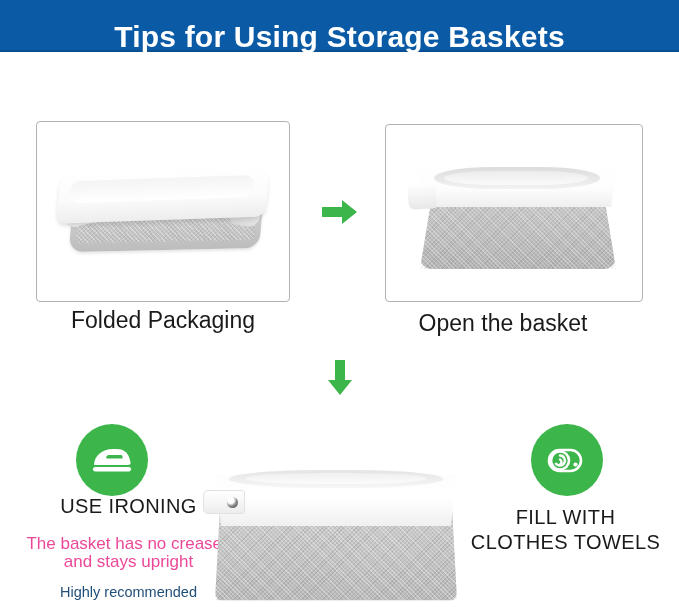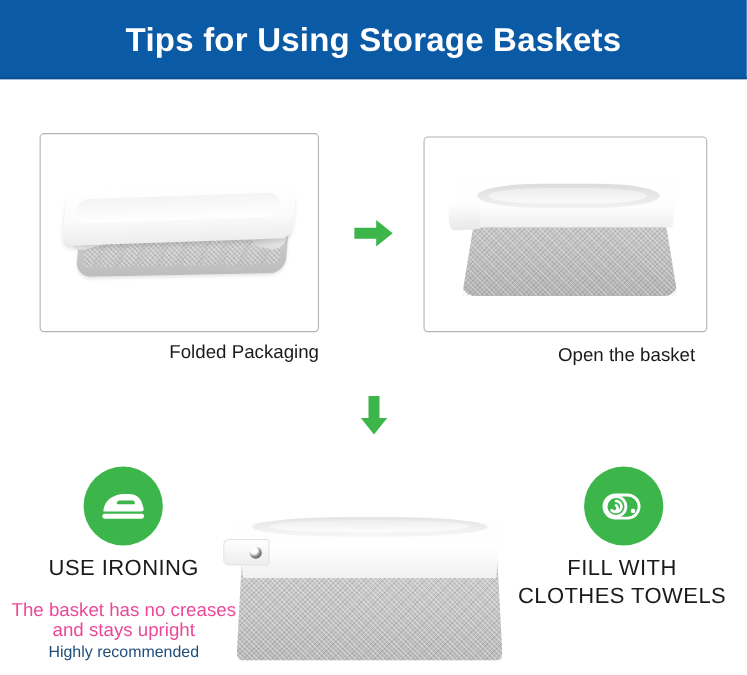--- a/index.html
+++ b/index.html
@@ -7,21 +7,21 @@
     width:679px;height:614px;
     background:#ffffff;
     font-family:"Liberation Sans", sans-serif;
     overflow:hidden;
     position:relative;
   }
   .page{position:relative;width:679px;height:614px;overflow:hidden;background:#fff;}
 
   
   .header{
-    position:absolute;left:0;top:0;width:679px;height:72px;
+    position:absolute;left:0;top:0;width:679px;height:52px;
     background:#0b5aa6;
     border-bottom:2px solid #0a4e92;
     box-sizing:border-box;
   }
   .header-title{
     position:absolute;left:0;top:20px;width:679px;
     text-align:center;
     color:#ffffff;
     font-size:30px;
     font-weight:bold;
@@ -36,23 +36,23 @@
     border:1px solid #b2b2b2;
     border-radius:4px;
     background:#fff;
     box-sizing:border-box;
   }
   #box-folded{left:36px;top:121px;width:254px;height:181px;}
   #box-open{left:385px;top:124px;width:258px;height:178px;}
 
   .caption{
     position:absolute;
-    text-align:right;
+    text-align:center;
     color:#1a1a1a;
-    font-size:17px;
+    font-size:23px;
     line-height:22px;
     white-space:nowrap;
   }
   #cap-folded{left:36px;top:309px;width:254px;}
   #cap-open{left:374px;top:312px;width:258px;}
 
   
   .folded-art{position:absolute;left:16px;top:36px;width:222px;height:110px;}
   .folded-gray{
     position:absolute;left:18px;top:44px;width:190px;height:48px;
@@ -134,33 +134,33 @@
   .feature-circle{
     position:absolute;width:72px;height:72px;border-radius:50%;
     background:#3cb54a;
     display:flex;align-items:center;justify-content:center;
   }
   #circle-iron{left:76px;top:424px;}
   #circle-towel{left:531px;top:424px;}
 
   
   .feature-col{position:absolute;text-align:center;}
-  #feat-left{left:0px;top:505px;width:225px;}
+  #feat-left{left:0px;top:494px;width:225px;padding-left:16px;}
   #feat-right{left:452px;top:505px;width:227px;}
 
   .feat-title{
     color:#1a1a1a;font-size:20px;line-height:25px;font-weight:normal;
     letter-spacing:.4px;white-space:pre-line;
   }
   .feat-sub{
     color:#ec4899;font-size:17px;line-height:18px;margin-top:16px;
     white-space:pre-line;
   }
   .feat-note{
-    color:#1f4e79;font-size:14.5px;line-height:18px;margin-top:2px;
+    color:#1f4e79;font-size:14.5px;line-height:18px;margin-top:12px;
   }
 
   
   .hero{position:absolute;left:205px;top:468px;width:262px;height:136px;}
   .hero-body{
     position:absolute;left:10px;top:42px;width:242px;height:92px;
     background:linear-gradient(180deg,#cdcdcd 0%,#c6c6c6 45%,#b9b9b9 100%);
     border-radius:3px 3px 10px 10px;
     clip-path:polygon(2% 0,98% 0,100% 98%,0 98%);
   }

